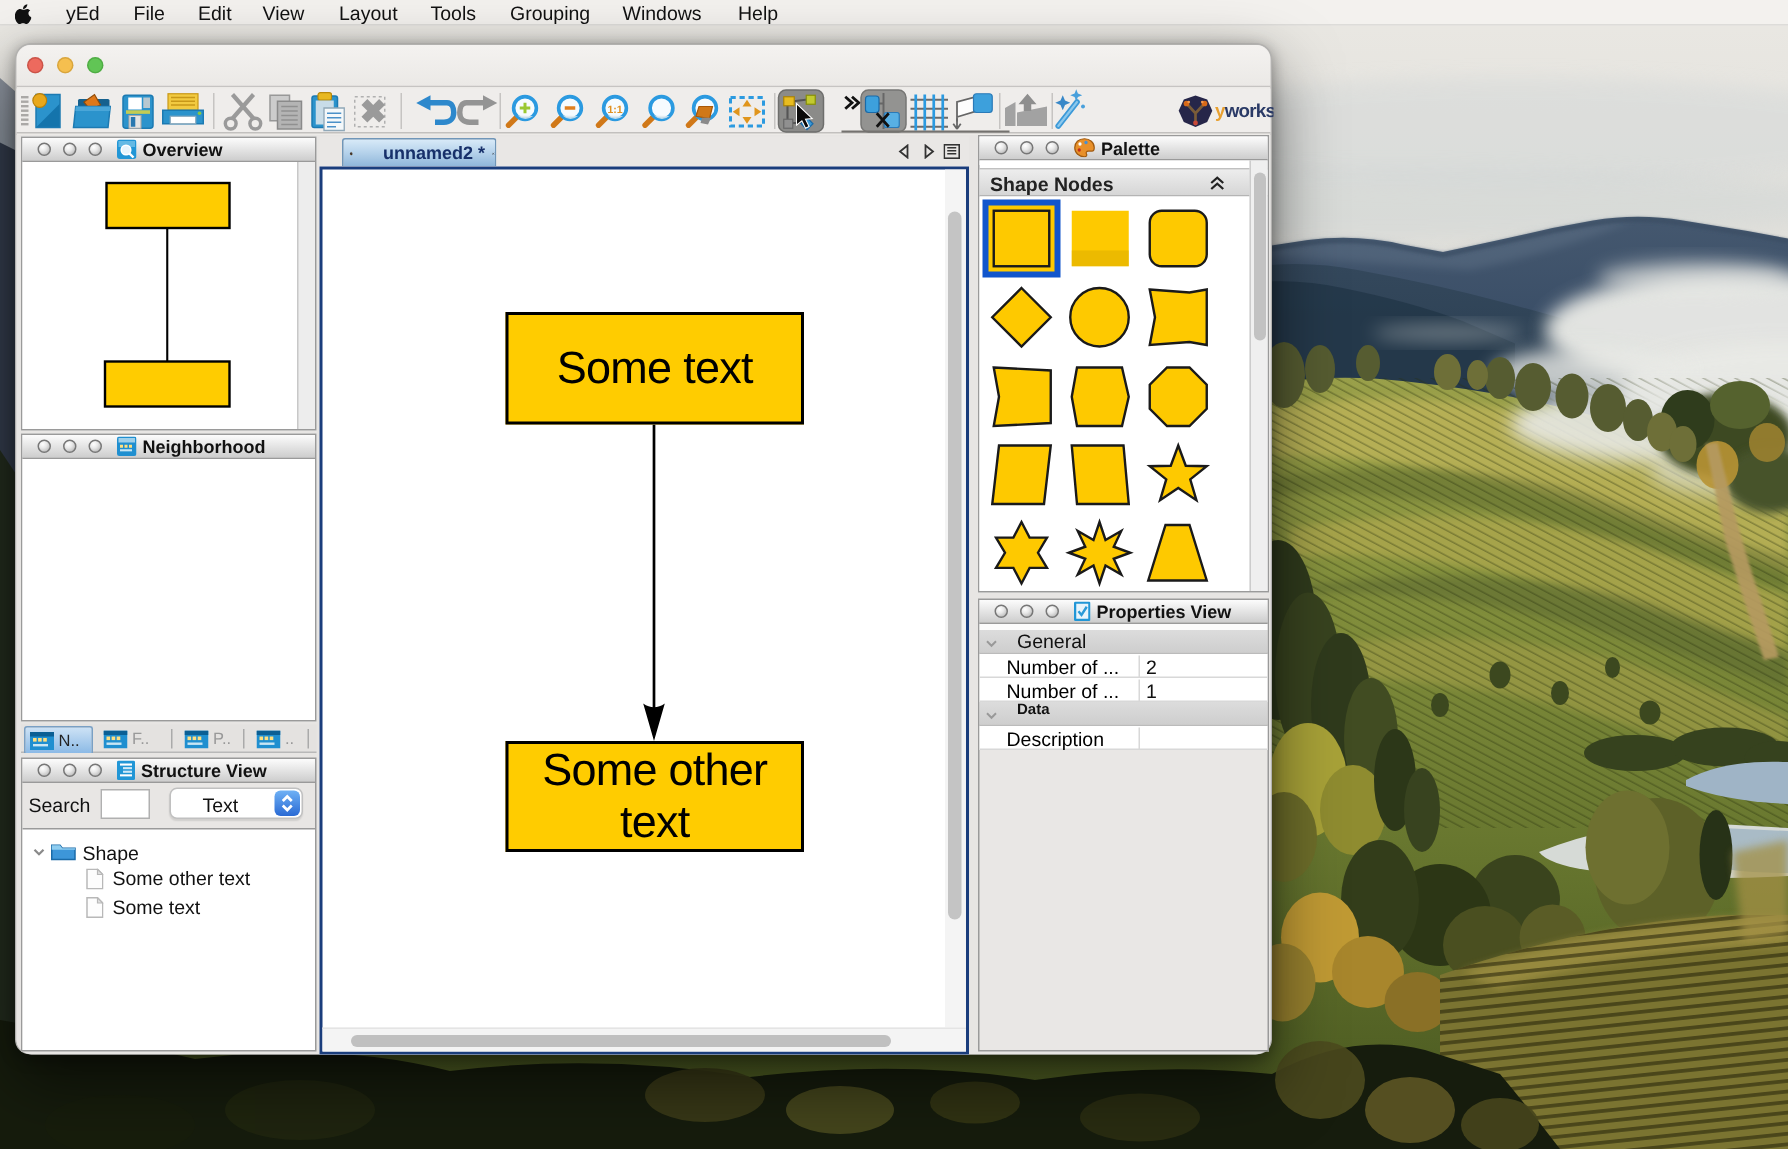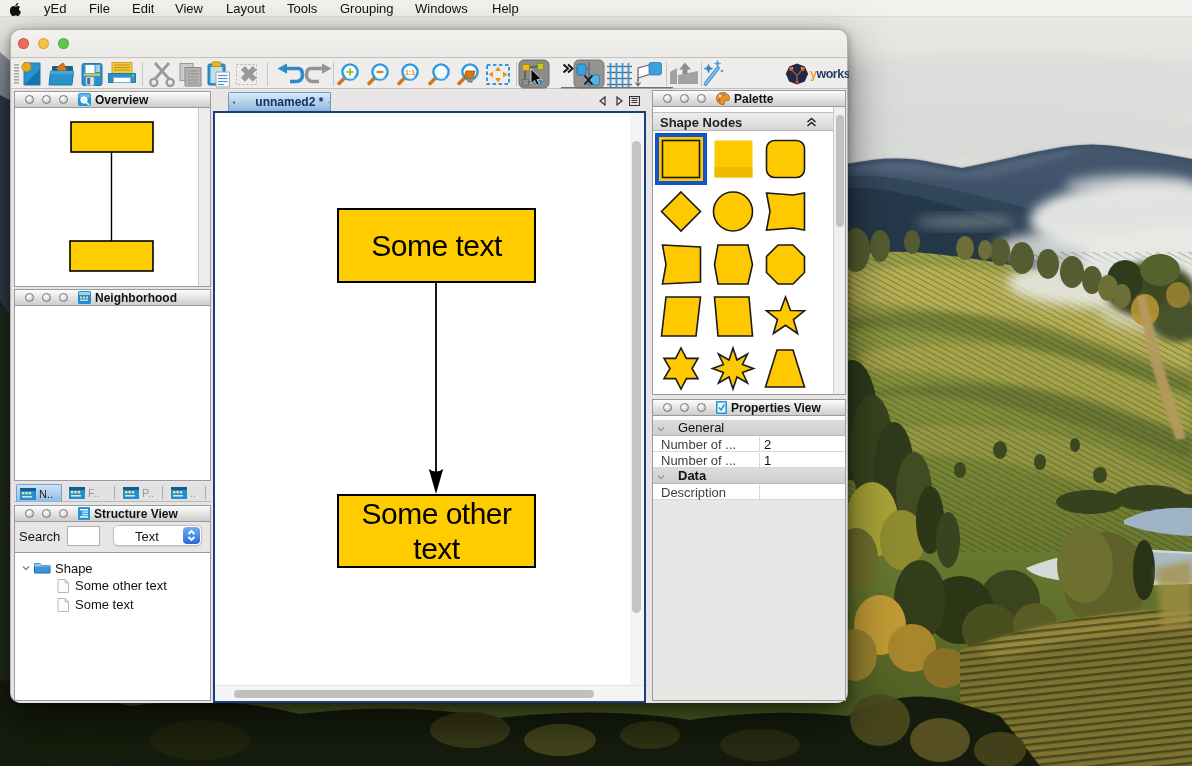--- a/index.html
+++ b/index.html
@@ -18,21 +18,21 @@
 
 .panel{position:absolute;background:#fff;border:1px solid #9a9a9a}
 .ptitle{position:absolute;left:0;top:0;width:100%;height:16px;background:linear-gradient(#fcfcfc,#cdcdcd);border-bottom:1px solid #9a9a9a;display:flex;align-items:center}
 .pc{width:9px;height:9px;border-radius:50%;border:1px solid #777;background:radial-gradient(circle at 35% 30%,#fff 0%,#e8e8e8 40%,#aaa 100%);margin-left:8px}
 .pc:first-child{margin-left:10px}
 .ptxt{font-size:12px;font-weight:bold;color:#111;margin-left:4px;white-space:nowrap}
 .picon{margin-left:10px;flex:0 0 auto}
 .node{position:absolute;background:#ffcc00;border:2px solid #000;display:flex;align-items:center;justify-content:center;text-align:center;font-size:30px;color:#000;line-height:35px;letter-spacing:-0.5px}
 .sidetab{position:absolute;top:1px;height:18px;display:flex;align-items:center;padding-left:3px}
 .prow{position:absolute;left:0;width:100%;height:16px;background:#fff;border-bottom:1px solid #d8d8d8}
-.plab{position:absolute;left:8px;top:1px;font-size:13px;color:#404040}
+.plab{position:absolute;left:18px;top:1px;font-size:13px;color:#000000}
 .pval{position:absolute;left:106px;top:1px;font-size:13px;color:#111;border-left:1px solid #d8d8d8;padding-left:4px;width:72px;height:15px}
 </style>
 </head>
 <body>
 <div id="stage">
 <svg id="wallpaper" width="1192" height="766" viewBox="0 0 1192 766">
 <defs>
  <linearGradient id="sky" x1="0" y1="0" x2="0" y2="1">
    <stop offset="0" stop-color="#eae8e3"></stop>
    <stop offset="0.5" stop-color="#e0dfda"></stop>
@@ -688,21 +688,21 @@
           <span class="pval">2</span>
         </div>
   <div class="prow" style="top:52px">
           <span class="plab">Number of ...</span>
           <span class="pval">1</span>
         </div>
   <div style="position:absolute;left:0;top:68px;width:100%;height:16px;background:linear-gradient(#dcdcdc,#cecece);border-bottom:1px solid #bbb">
     <svg style="position:absolute;left:4px;top:5px" width="8" height="8" viewBox="0 0 8 8">
             <path d="M1 2.5 L4 5.5 L7 2.5" stroke="#999" stroke-width="1.3" fill="none"></path>
           </svg>
-    <span style="position:absolute;left:25px;top:0px;font-size:13px;font-weight:bold;color:#111">Data</span>
+    <span style="position:absolute;left:25px;top:0px;font-size:10px;font-weight:bold;color:#111">Data</span>
   </div>
   <div class="prow" style="top:84px">
           <span class="plab">Description</span>
           <span class="pval"></span>
         </div>
  </div>
 </div>
 </div>
 
 </body></html>

